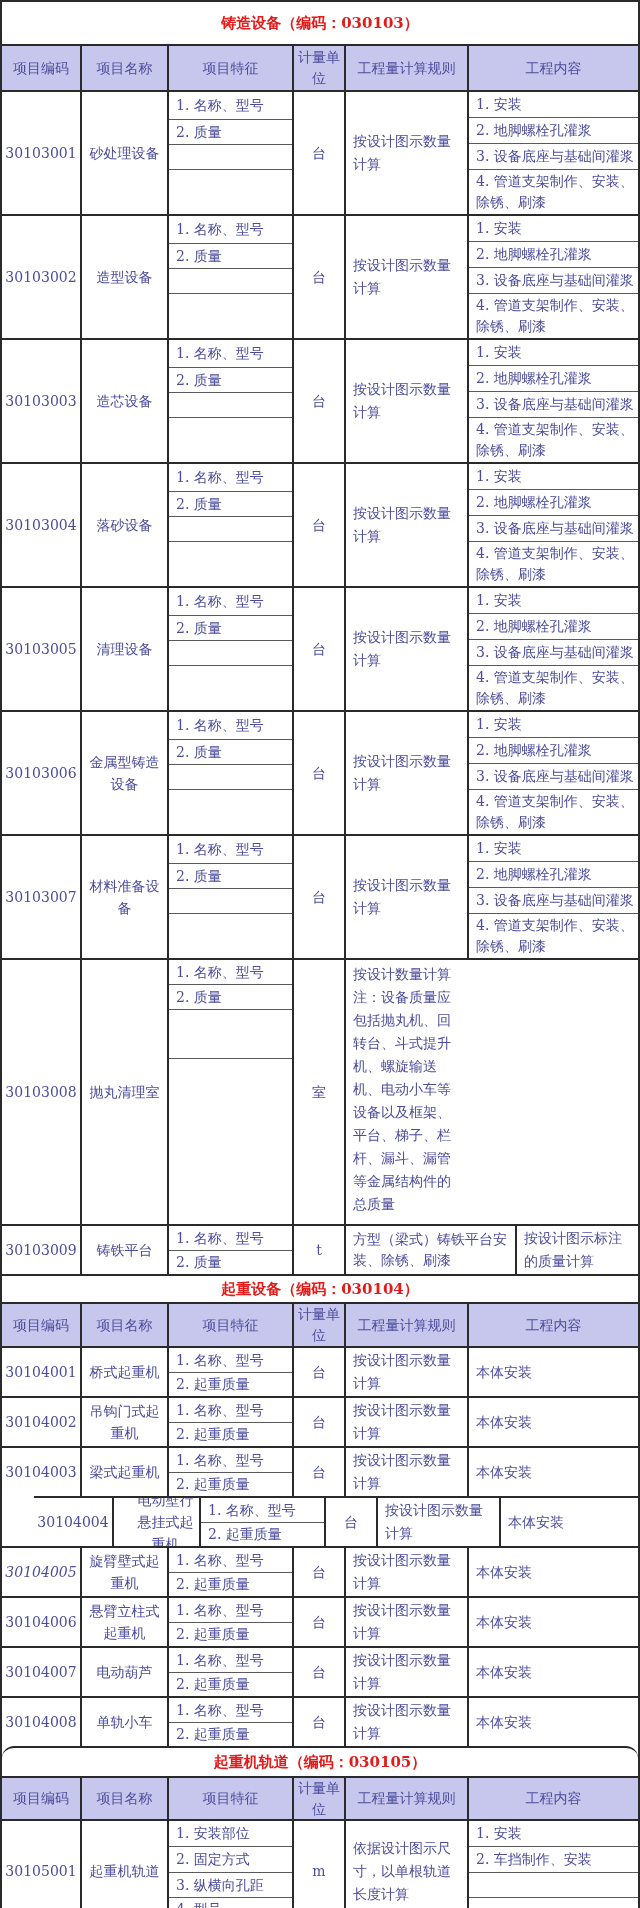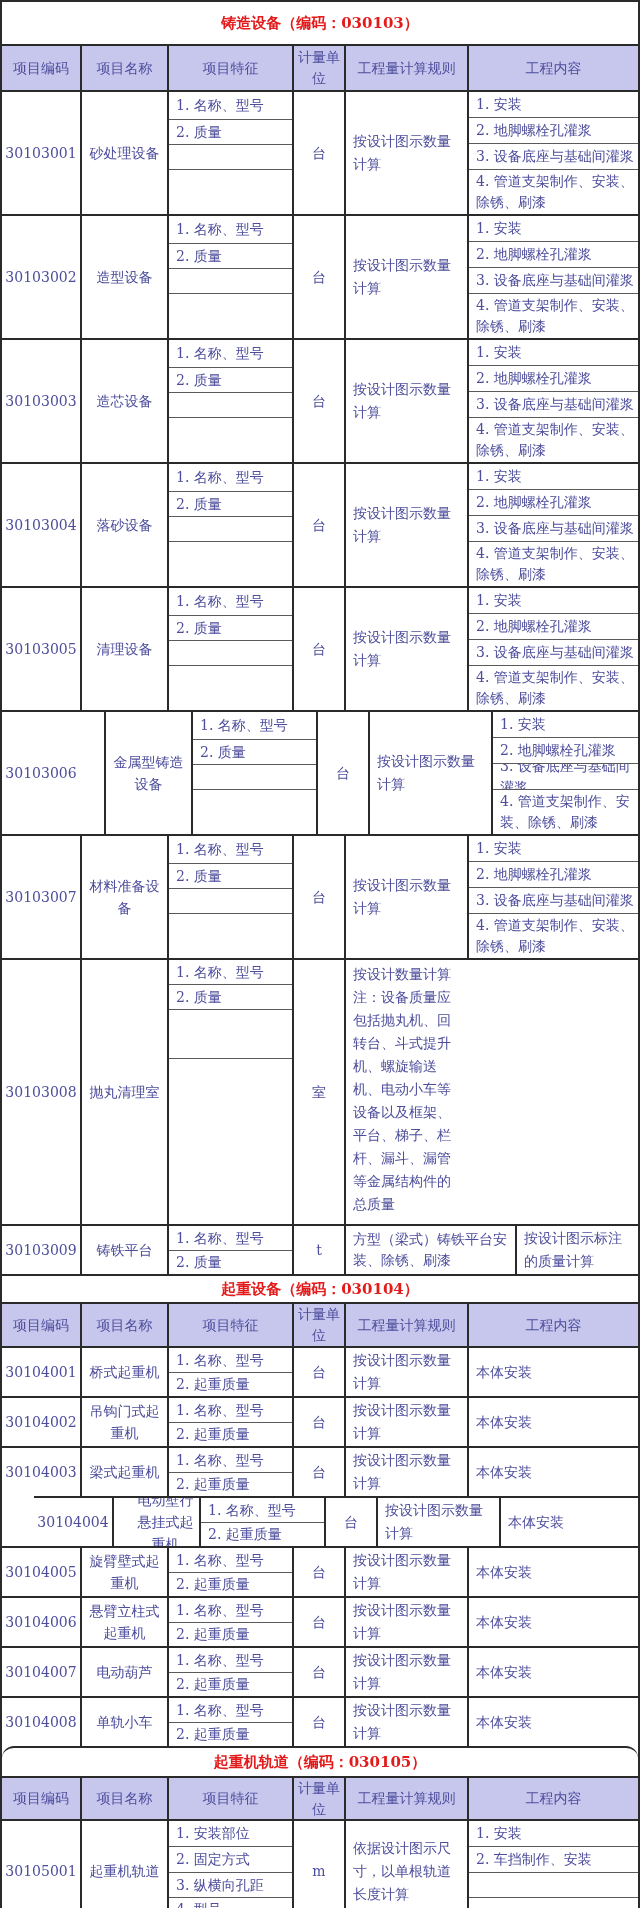--- a/index.html
+++ b/index.html
@@ -169,21 +169,21 @@
         <div class="cell rule" style="flex: 0 0 123px;">按设计图示数量计算</div>
         <div class="cell stack" style="flex: 1 1 auto;">
           <div class="sub sep" style="flex: 0 0 26px;">1. 安装</div>
           <div class="sub sep" style="flex: 0 0 26px;">2. 地脚螺栓孔灌浆</div>
           <div class="sub sep" style="flex: 0 0 26px;">3. 设备底座与基础间灌浆</div>
           <div class="sub" style="flex: 1 1 auto;">4. 管道支架制作、安装、除锈、刷漆</div>
         </div>
       </div>
       <div class="row d-row" style="height: 124px;">
         <div class="cell ctr" style="flex: 0 0 78px;">30103006</div>
-        <div class="cell ctr" style="flex: 0 0 87px; margin-left: 24px;">金属型铸造设备</div>
+        <div class="cell ctr" style="flex: 0 0 87px;">金属型铸造设备</div>
         <div class="cell stack" style="flex: 0 0 125px;">
           <div class="sub sep" style="flex: 0 0 28px;">1. 名称、型号</div>
           <div class="sub sep" style="flex: 0 0 25px;">2. 质量</div>
           <div class="sub sep" style="flex: 0 0 25px;"></div>
           <div class="sub" style="flex: 1 1 auto;"></div>
         </div>
         <div class="cell ctr" style="flex: 0 0 52px;">台</div>
         <div class="cell rule" style="flex: 0 0 123px;">按设计图示数量计算</div>
         <div class="cell stack" style="flex: 1 1 auto;">
           <div class="sub sep" style="flex: 0 0 26px;">1. 安装</div>
@@ -291,21 +291,21 @@
           <div class="sub sep" style="flex: 0 0 25px;">1. 名称、型号</div>
           <div class="sub" style="flex: 1 1 auto;">2. 起重质量</div>
         </div>
         <div class="cell ctr" style="flex: 0 0 52px;">台</div>
         <div class="cell rule" style="flex: 0 0 123px;">按设计图示数量计算</div>
         <div class="cell stack" style="flex: 1 1 auto;">
           <div class="sub" style="flex: 1 1 auto;">本体安装</div>
         </div>
       </div>
       <div class="row d-row" style="height: 50px;">
-        <div class="cell ctr" style="flex: 0 0 78px;">30104005</div>
+        <div class="cell ctr" style="flex: 0 0 78px; font-style: italic;">30104005</div>
         <div class="cell ctr" style="flex: 0 0 87px;">旋臂壁式起重机</div>
         <div class="cell stack" style="flex: 0 0 125px;">
           <div class="sub sep" style="flex: 0 0 25px;">1. 名称、型号</div>
           <div class="sub" style="flex: 1 1 auto;">2. 起重质量</div>
         </div>
         <div class="cell ctr" style="flex: 0 0 52px;">台</div>
         <div class="cell rule" style="flex: 0 0 123px;">按设计图示数量计算</div>
         <div class="cell stack" style="flex: 1 1 auto;">
           <div class="sub" style="flex: 1 1 auto;">本体安装</div>
         </div>

